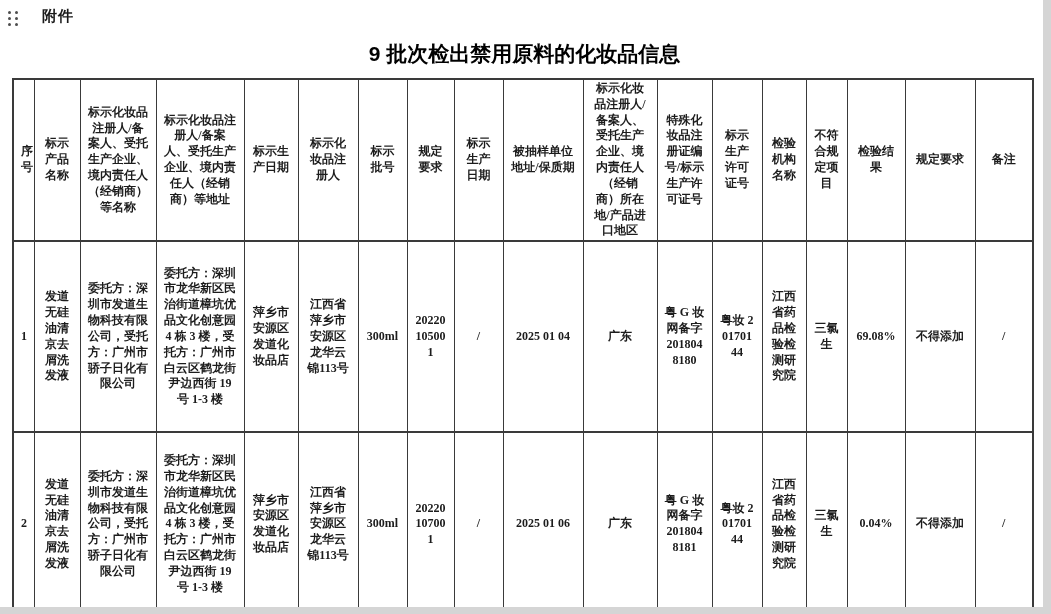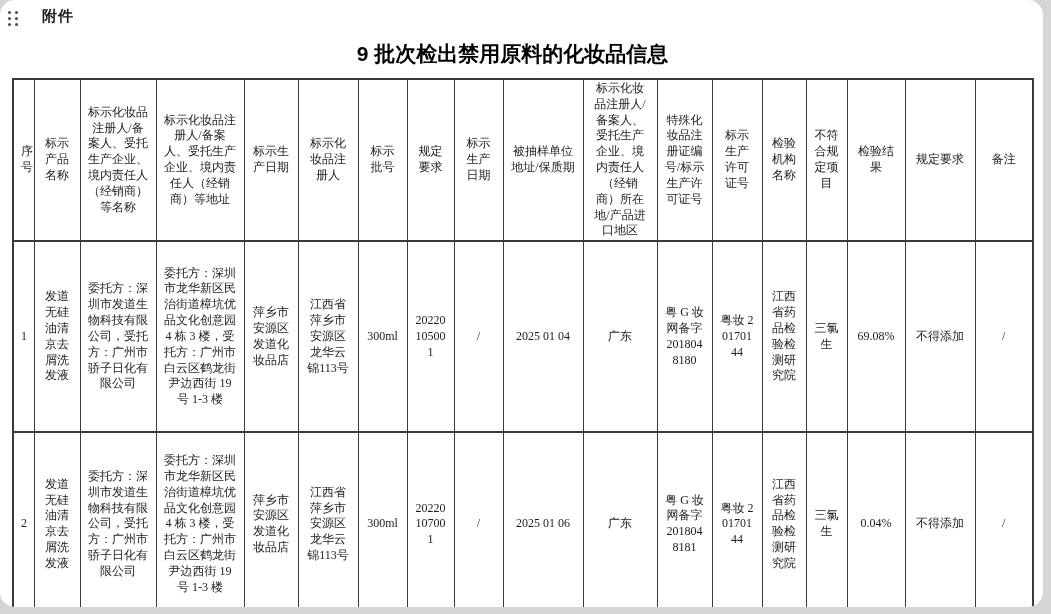--- a/index.html
+++ b/index.html
@@ -10,21 +10,21 @@
     background: #d5d5d5;
     font-family: "Liberation Sans", sans-serif;
     overflow: hidden;
   }
   .panel {
     position: absolute;
     left: 0; top: 0;
     width: 1043px;
     height: 607px;
     background: #ffffff;
-    border-radius: 15px;
+    border-radius: 0;
     overflow: hidden;
   }
   .grip {
     position: absolute;
     left: 8px; top: 11px;
     width: 10px; height: 15px;
     display: grid;
     grid-template-columns: 3px 3px;
     grid-template-rows: 3px 3px 3px;
     gap: 3px 4px;
@@ -38,21 +38,21 @@
   .attachment-label {
     position: absolute;
     left: 42px; top: 7px;
     font-size: 15px;
     font-weight: bold;
     color: #1a1a1a;
     letter-spacing: 1px;
   }
   .doc-title {
     position: absolute;
-    left: 0; top: 40px;
+    left: 12px; top: 40px;
     width: 1025px;
     text-align: center;
     font-size: 21px;
     font-weight: bold;
     color: #000000;
   }
   table.info-table {
     position: absolute;
     left: 12px; top: 78px;
     width: 1022px;
@@ -66,21 +66,21 @@
   .info-table th, .info-table td {
     border-left: 1px solid #3a3a3a;
     border-right: 1px solid #3a3a3a;
     border-top: 2px solid #3a3a3a;
     border-bottom: 2px solid #3a3a3a;
     text-align: center;
     vertical-align: middle;
     padding: 1px 7px;
     word-break: break-all;
     line-height: 1.32;
-    font-weight: normal;
+    font-weight: bold;
   }
   tr.header-row  { height: 142px; }
   tr.data-row-1  { height: 191px; }
   tr.data-row-2  { height: 184px; }
 </style>
 </head>
 <body>
 
 <div class="panel">
 

